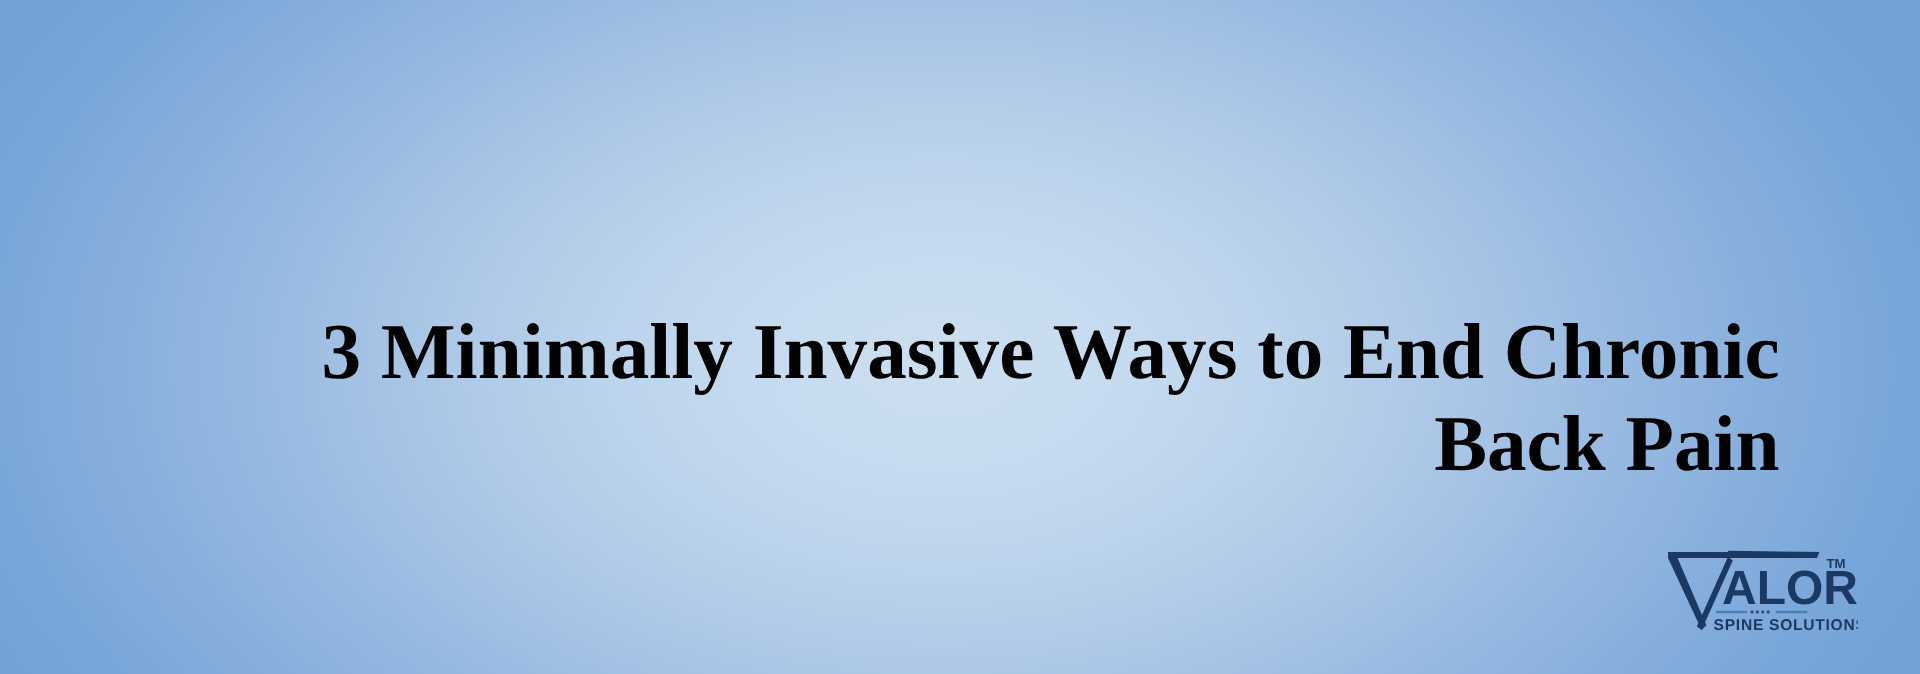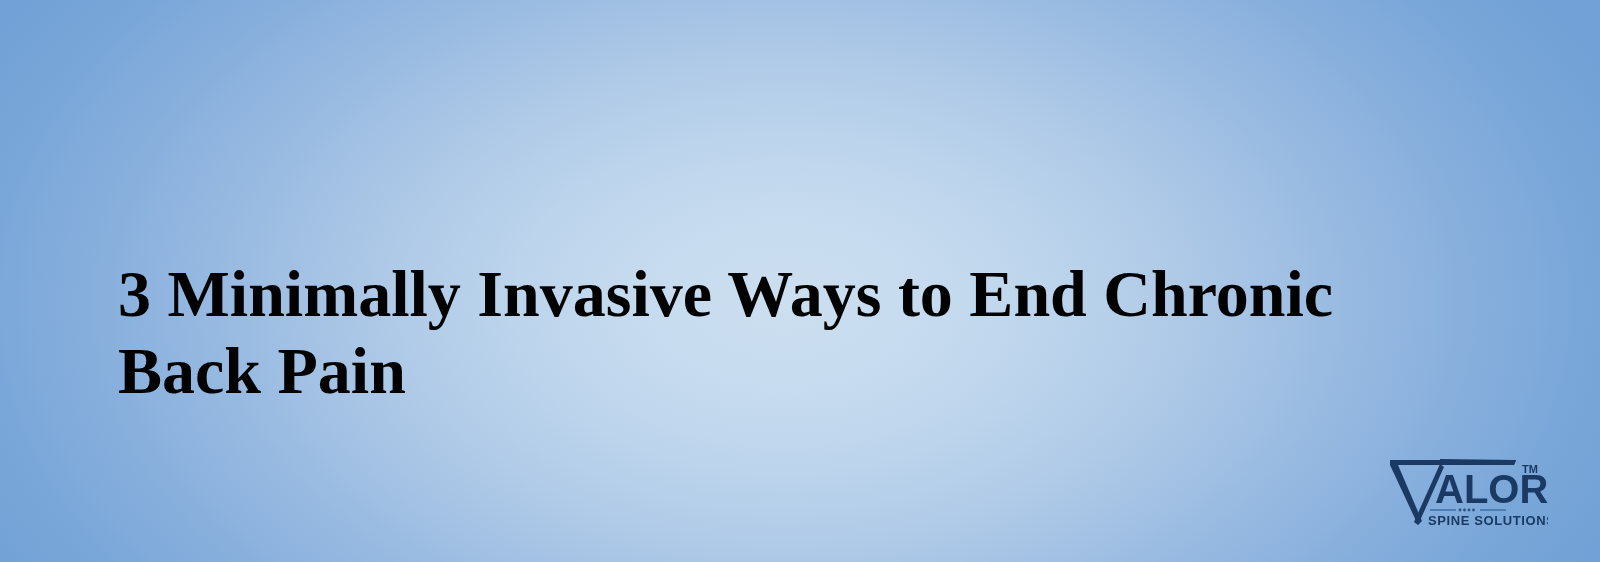--- a/index.html
+++ b/index.html
@@ -31,21 +31,21 @@
          #7aa7d9 88%,
          #71a1d6 100%);
   }
 
   
   #headline {
     position: absolute;
     left: 118px;
     top: 212px;
     width: 1365px;
-    text-align: left;
+    text-align: right;
     font-family: "Liberation Serif", "DejaVu Serif", serif;
     font-weight: bold;
     font-size: 66px;
     line-height: 1.16;
     color: #020202;
     letter-spacing: 0px;
     white-space: normal;
   }
 
   

